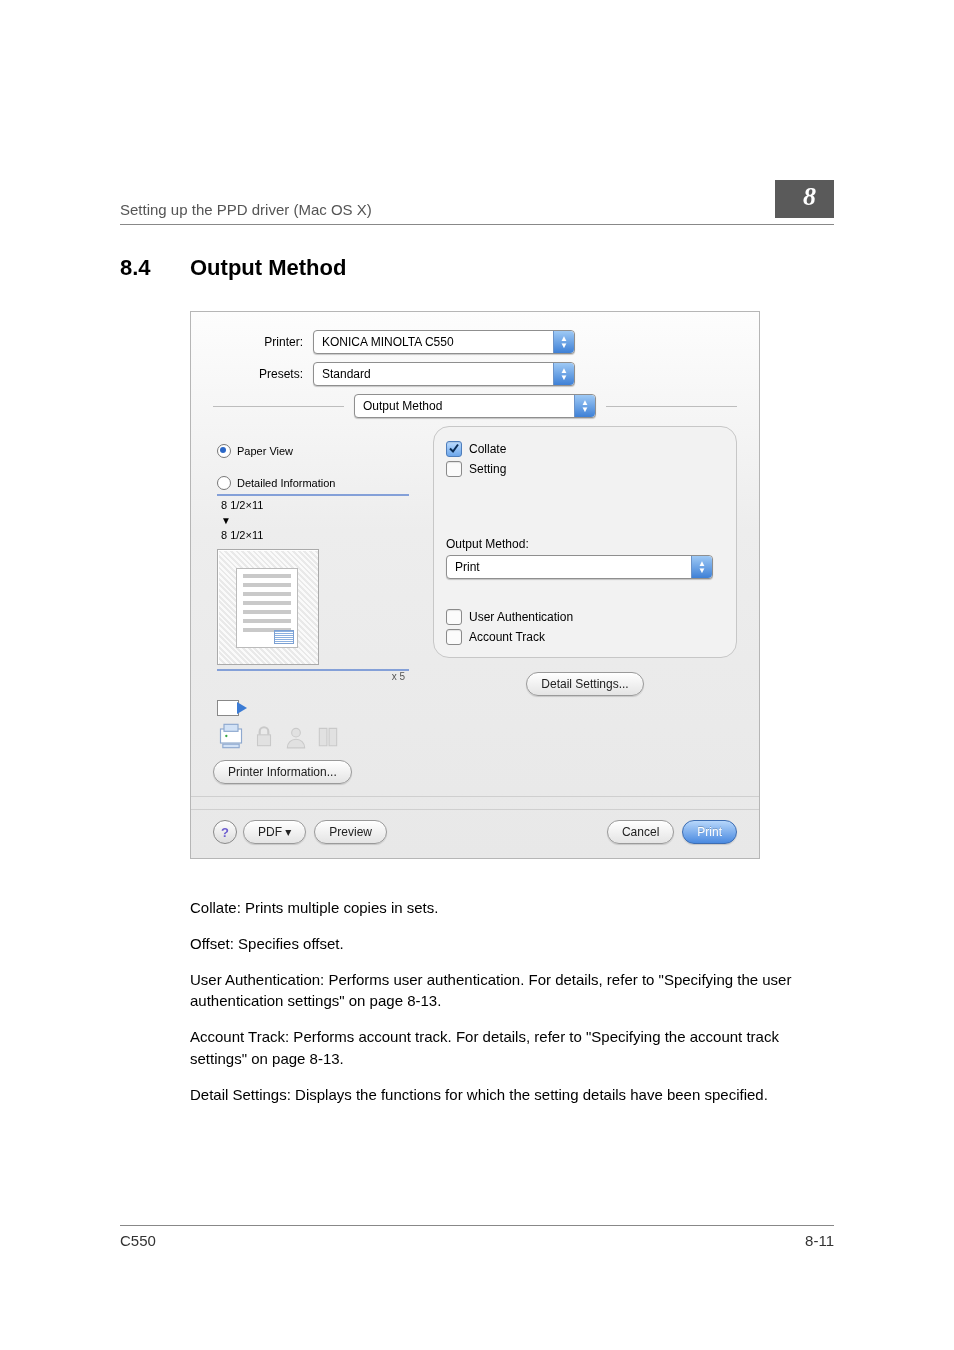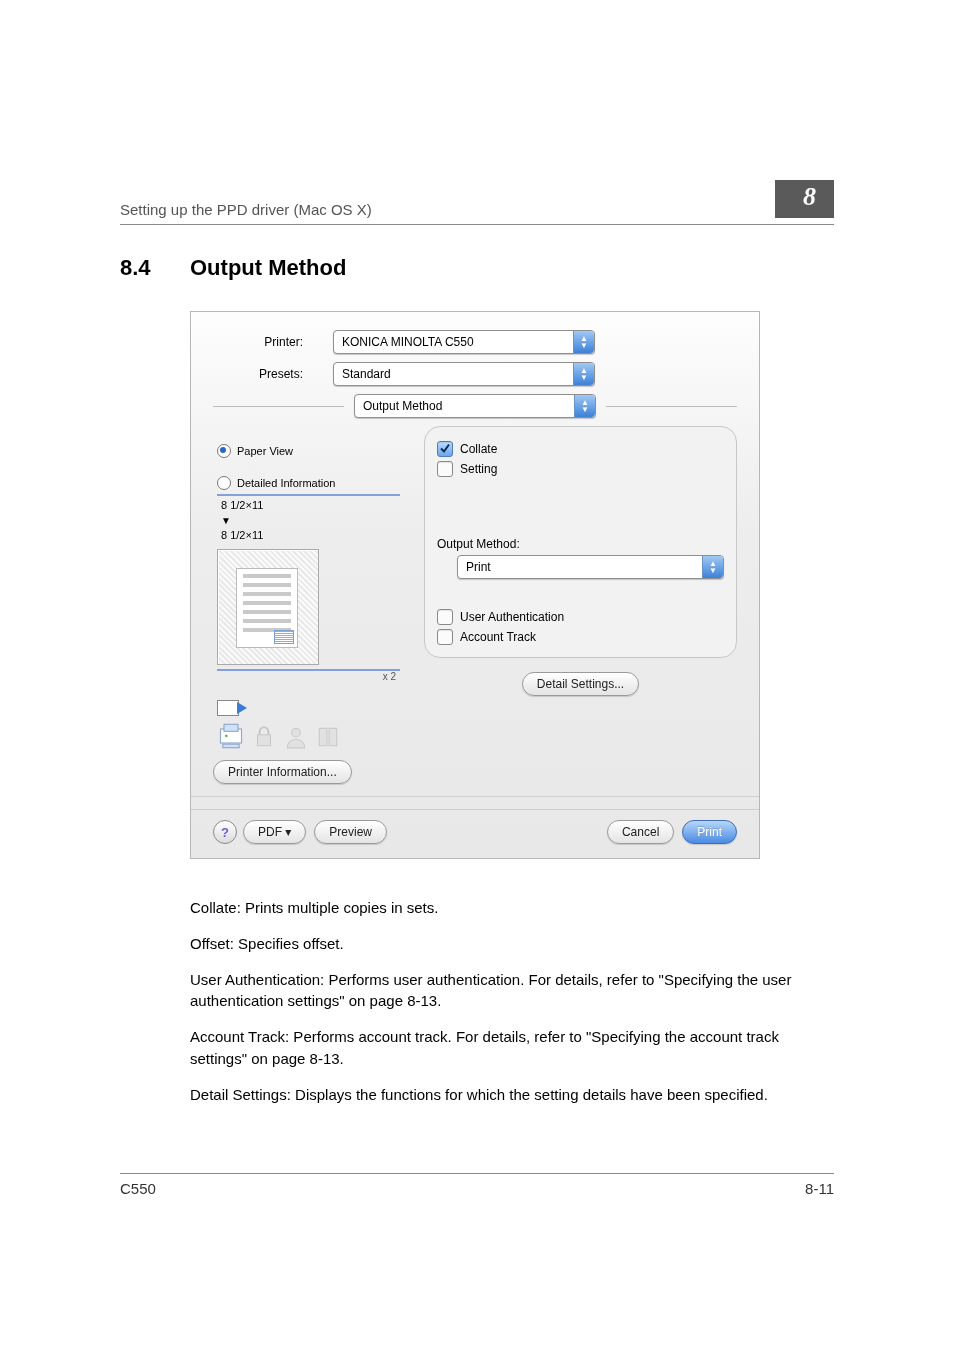--- a/index.html
+++ b/index.html
@@ -73,21 +73,20 @@
   }
   .aqua-select {
     display: flex;
     align-items: center;
     height: 22px;
     background: #fff;
     border: 1px solid #8f8f8f;
     border-radius: 4px;
     position: relative;
     box-shadow: inset 0 1px 0 #fff, 0 1px 1px rgba(0,0,0,.2);
-    margin-left: 20px;
   }
   .aqua-select .txt {
     padding: 0 8px;
     flex: 1;
   }
   .aqua-select .arrows {
     width: 20px;
     height: 100%;
     background: linear-gradient(#9ec9f5,#3e80d6);
     border-left: 1px solid #6b93c8;
@@ -193,21 +192,21 @@
     border:1px solid #8a8a8a;
     background: linear-gradient(#fefefe,#dcdcdc);
     display:flex; align-items:center; justify-content:center;
     font-weight:bold; color:#6d5dcf; font-size:13px; margin-right:6px;
   }
   .spacer { flex:1; }
   
   .body-text { margin: 38px 0 0 70px; width: 640px; font-size:15px; line-height:1.45; color:#000; }
   .body-text p { margin: 0 0 14px 0; }
   .footer {
-    margin-top: 68px;
+    margin-top: 120px;
   }
   .footer hr { border:none; border-top:1px solid #888; margin-bottom:6px;}
   .footer-row { display:flex; justify-content:space-between; font-size:15px; color:#333;}
 </style>
 </head>
 <body>
 
 <div class="page">
   <div class="header-row">
     <span class="header-label">Setting up the PPD driver (Mac OS X)</span>
@@ -267,21 +266,21 @@
             <div class="ln"></div>
               <div class="ln"></div>
               <div class="ln"></div>
             <div class="ln"></div>
               <div class="ln"></div>
               <div class="ln"></div>
             <div class="ln"></div>
             <div class="crop"></div>
           </div>
         </div>
-        <div class="xcount">x 2</div>
+        <div class="xcount">x 5</div>
 
         <div class="mini-icons">
           <span class="mi mi-print">
             <span class="body"></span>
               <span class="arrow"></span>
           </span>
         </div>
         <div class="mini-icons" style="margin-top:-4px">
           <span class="mi mi-copier">
             <svg viewBox="0 0 24 24">

